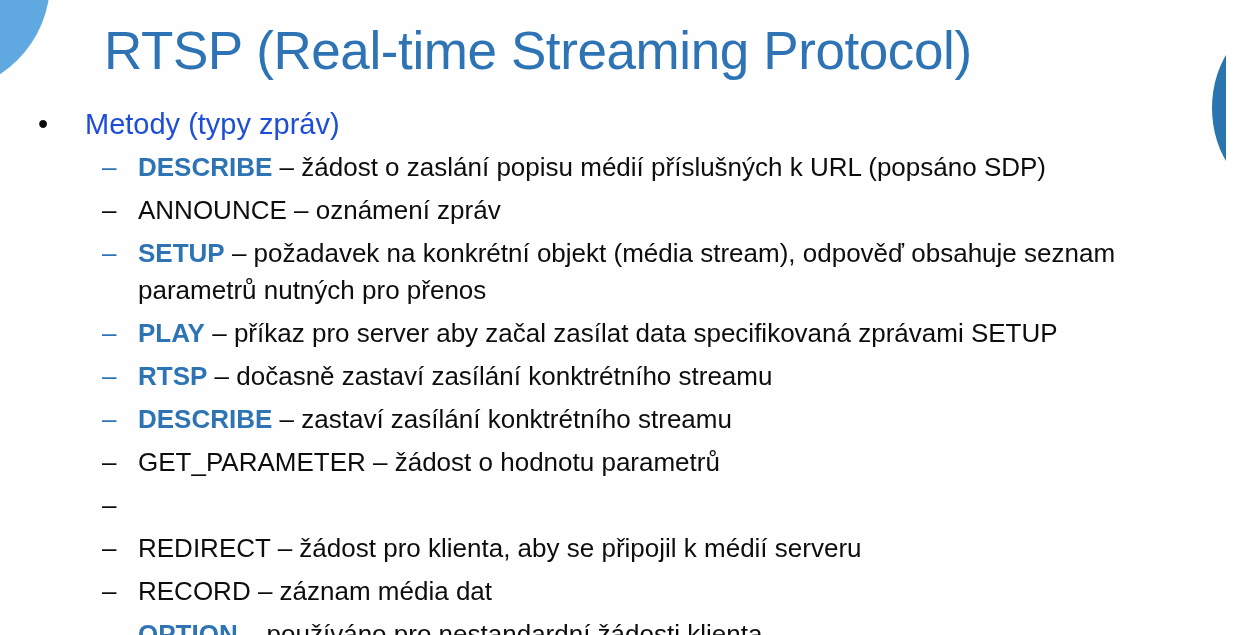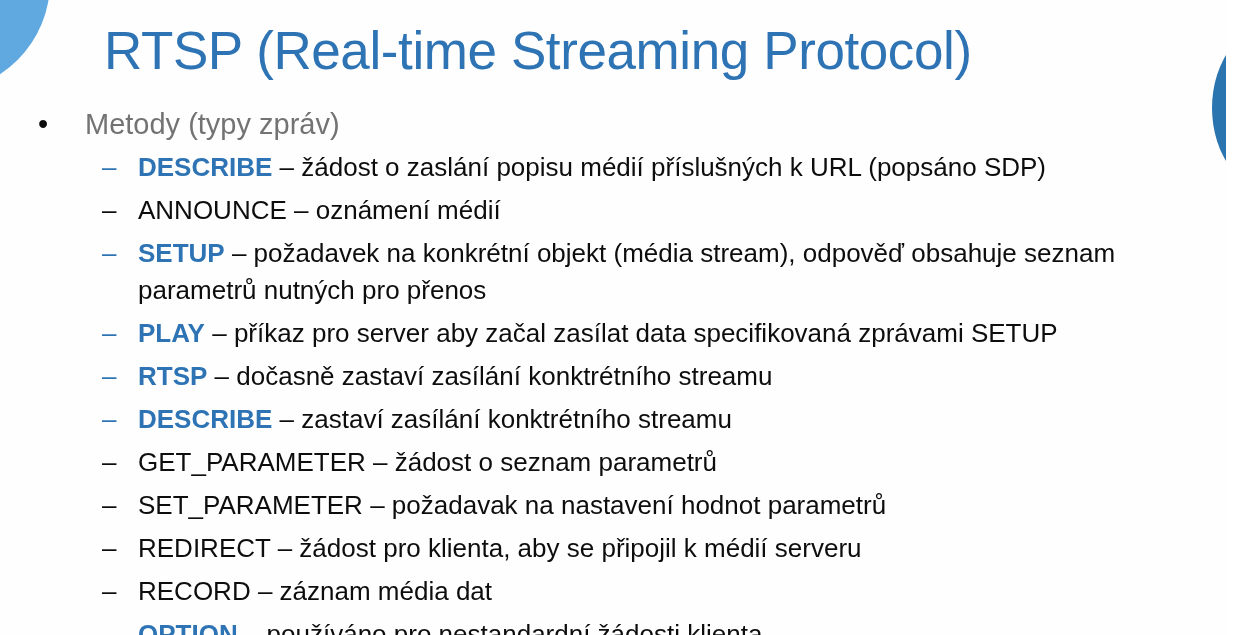--- a/index.html
+++ b/index.html
@@ -83,21 +83,21 @@
   .l1 .marker {
     flex: 0 0 auto;
     width: 47px;
     color: #0d0d0d;
     font-size: 29px;
     line-height: 41px;
     text-align: left;
   }
   .l1 .l1-text {
     flex: 1 1 auto;
-    color: #737373;
+    color: #1d4ed8;
     font-size: 29px;
     line-height: 41px;
   }
 
   
   .l2-list {
     margin: 0;
     padding: 0;
   }
   .l2 {
@@ -152,45 +152,44 @@
       <span class="l1-text">Metody (typy zpráv)</span>
     </div>
 
     <div class="l2-list" id="method-list">
         <div class="l2 accent">
           <span class="dash">–</span>
           <span class="l2-text"><span class="kw">DESCRIBE</span><span class="sep"> – </span><span class="desc">žádost o zaslání popisu médií příslušných k URL (popsáno SDP)</span></span>
         </div>
         <div class="l2">
           <span class="dash">–</span>
-          <span class="l2-text"><span class="kw">ANNOUNCE</span><span class="sep"> – </span><span class="desc">oznámení médií</span></span>
+          <span class="l2-text"><span class="kw">ANNOUNCE</span><span class="sep"> – </span><span class="desc">oznámení zpráv</span></span>
         </div>
         <div class="l2 accent">
           <span class="dash">–</span>
           <span class="l2-text"><span class="kw">SETUP</span><span class="sep"> – </span><span class="desc">požadavek na konkrétní objekt (média stream), odpověď obsahuje seznam parametrů nutných pro přenos</span></span>
         </div>
         <div class="l2 accent">
           <span class="dash">–</span>
           <span class="l2-text"><span class="kw">PLAY</span><span class="sep"> – </span><span class="desc">příkaz pro server aby začal zasílat data specifikovaná zprávami SETUP</span></span>
         </div>
         <div class="l2 accent">
           <span class="dash">–</span>
           <span class="l2-text"><span class="kw">RTSP</span><span class="sep"> – </span><span class="desc">dočasně zastaví zasílání konktrétního streamu</span></span>
         </div>
         <div class="l2 accent">
           <span class="dash">–</span>
           <span class="l2-text"><span class="kw">DESCRIBE</span><span class="sep"> – </span><span class="desc">zastaví zasílání konktrétního streamu</span></span>
         </div>
         <div class="l2">
           <span class="dash">–</span>
-          <span class="l2-text"><span class="kw">GET_PARAMETER</span><span class="sep"> – </span><span class="desc">žádost o seznam parametrů</span></span>
-        </div>
-        <div class="l2">
-          <span class="dash">–</span>
-          <span class="l2-text"><span class="kw">SET_PARAMETER</span><span class="sep"> – </span><span class="desc">požadavak na nastavení hodnot parametrů</span></span>
+          <span class="l2-text"><span class="kw">GET_PARAMETER</span><span class="sep"> – </span><span class="desc">žádost o hodnotu parametrů</span></span>
+        </div>
+        <div class="l2">
+          <span class="dash">–</span>
         </div>
         <div class="l2">
           <span class="dash">–</span>
           <span class="l2-text"><span class="kw">REDIRECT</span><span class="sep"> – </span><span class="desc">žádost pro klienta, aby se připojil k médií serveru</span></span>
         </div>
         <div class="l2">
           <span class="dash">–</span>
           <span class="l2-text"><span class="kw">RECORD</span><span class="sep"> – </span><span class="desc">záznam média dat</span></span>
         </div>
         <div class="l2 accent">

